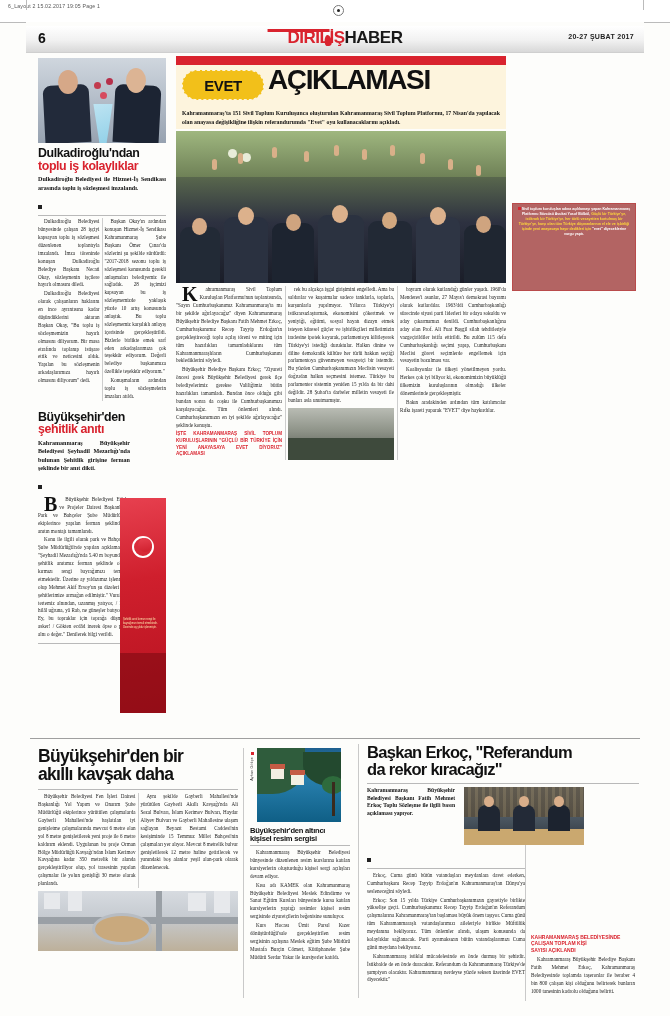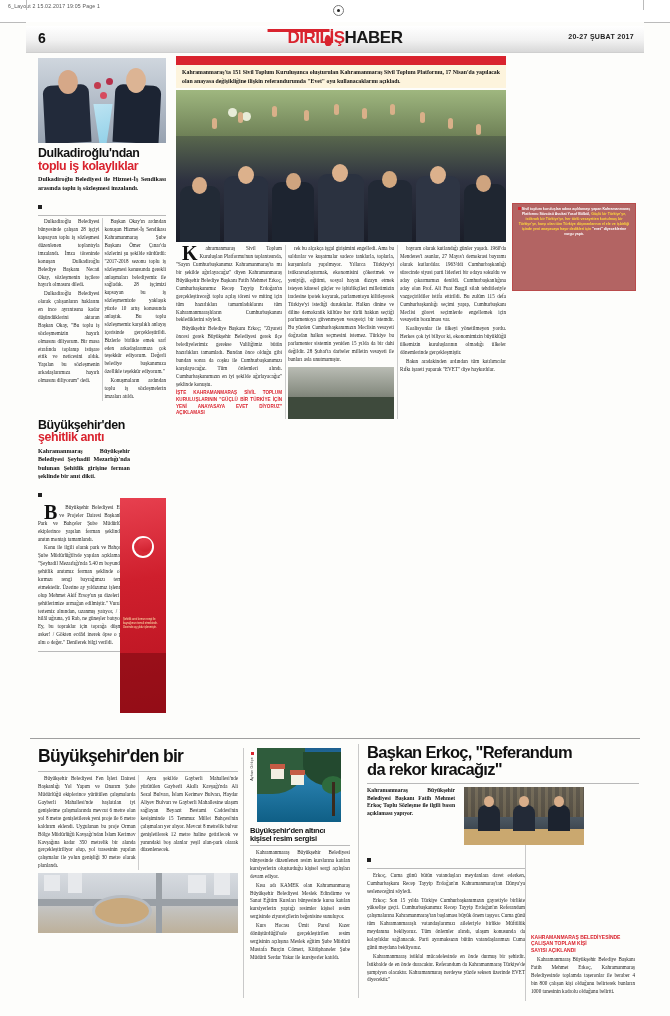--- a/index.html
+++ b/index.html
@@ -197,21 +197,21 @@
       <div class="hr" style="position:relative;width:128px;margin:2px 0 3px 0"></div>
 
       <div class="twocol body">
         <p>Dulkadiroğlu Belediyesi bünyesinde çalışan 28 işçiyi kapsayan toplu iş sözleşmesi düzenlenen toplantıyla imzalandı. İmza töreninde konuşan Dulkadiroğlu Belediye Başkanı Necati Okay, sözleşmenin işçilere hayırlı olmasını diledi.</p>
         <p>Dulkadiroğlu Belediyesi olarak çalışanların haklarını en ince ayrıntısına kadar düşündüklerini aktaran Başkan Okay, "Bu toplu iş sözleşmemizin hayırlı olmasını diliyorum. Bir masa etrafında toplanıp istişare ettik ve neticesini aldık. Yapılan bu sözleşmenin arkadaşlarımıza hayırlı olmasını diliyorum" dedi.</p>
         <p>Başkan Okay'ın ardından konuşan Hizmet-İş Sendikası Kahramanmaraş Şube Başkanı Ömer Çınar'da sözlerini şu şekilde sürdürdü: "2017-2018 sezonu toplu iş sözleşmesi konusunda gerekli anlaşmaları belediyemiz ile sağladık. 28 işçimizi kapsayan bu iş sözleşmemizde yaklaşık yüzde 10 artış konusunda anlaştık. Bu toplu sözleşmemiz karşılıklı anlayış içerisinde gerçekleştirildi. Bizlerle birlikte emek sarf eden arkadaşlarımıza çok teşekkür ediyorum. Değerli belediye başkanımıza özellikle teşekkür ediyorum."</p>
         <p>Konuşmaların ardından toplu iş sözleşmelerin imzaları atıldı.</p>
       </div>
     </div>
 
-    <div style="margin-top:18px">
+    <div style="margin-top:10px">
       <div class="hl hl-k">Büyükşehir'den</div>
       <div class="hl hl-r">şehitlik anıtı</div>
       <div class="standfirst" style="margin-top:3px;width:92px">Kahramanmaraş Büyükşehir Belediyesi Şeyhadil Mezarlığı'nda bulunan Şehitlik girişine ferman şeklinde bir anıt dikti.</div>
       <div style="margin-top:3px"><span class="sq"></span></div>
 
       <div class="body" style="width:88px;margin-top:3px">
         <p><span class="dcap">B</span><span>Büyükşehir Belediyesi Etüd ve Projeler Dairesi Başkanlığı Park ve Bahçeler Şube Müdürlüğü ekiplerince yapılan ferman şeklindeki anıtın montajı tamamlandı.</span></p>
       </div>
       <div class="body" style="width:88px">
         <p>Konu ile ilgili olarak park ve Bahçeler Şube Müdürlüğü'nde yapılan açıklamada: "Şeyhadil Mezarlığı'nda 5.40 m boyundaki şehitlik anıtımız ferman şeklinde olup kırmızı rengi bayrağımızı temsil etmektedir. Üzerine ay yıldızımız işlenmiş olup Mehmet Akif Ersoy'un şu dizeleri ile şehitlerimize armağan edilmiştir." Vurulup tertemiz alnından, uzanmış yatıyor, / Bir hilâl uğruna, yâ Rab, ne güneşler batıyor! / Ey, bu topraklar için toprağa düşmüş asker! / Gökten ecdâd inerek öpse o pâk alnı o değer." Denilerek bilgi verildi.</p>
@@ -222,20 +222,26 @@
 
   <div class="flagph">
     <div class="star"></div>
     <div class="star2"></div>
     <div class="plinth"></div>
     <div class="txt">Şehitlik anıtı kırmızı rengi ile bayrağımızı temsil etmektedir. Üzerinde ay yıldız işlenmiştir.</div>
   </div>
 
   <div class="main">
     <div class="redband">
+    </div>
+    <div class="creamband">
+      <div class="evet">
+          <span>EVET</span>
+        </div>
+      <div class="aciklamasi">AÇIKLAMASI</div>
     </div>
     <div class="lede">Kahramanmaraş'ta 151 Sivil Toplum Kuruluşunca oluşturulan Kahramanmaraş Sivil Toplum Platformu, 17 Nisan'da yapılacak olan anayasa değişikliğine ilişkin referandurumda "Evet" oyu kullanacaklarını açıkladı.</div>
 
     <div class="bigph">
       <div class="sky"></div>
       <div class="lamp" style="left:52px;top:18px"></div>
       <div class="lamp" style="left:66px;top:22px"></div>
       <div class="crowd">
         <div class="hand" style="left:36px;top:28px"></div>
         <div class="hand" style="left:62px;top:22px"></div>
@@ -295,20 +301,21 @@
     </div>
   </div>
 
   <div class="sep" style="top:738px"></div>
   <div class="col-rule" style="left:243px;top:748px;height:250px"></div>
   <div class="col-rule" style="left:358px;top:744px;height:254px"></div>
   <div class="col-rule" style="left:525px;top:826px;height:175px"></div>
 
   <div class="bl">
     <div class="hl hl-k" style="font-size:17.5px;letter-spacing:-.7px">Büyükşehir'den bir</div>
+    <div class="hl hl-k" style="font-size:17.5px;letter-spacing:-.7px">akıllı kavşak daha</div>
     <div class="hr" style="position:relative;width:200px;margin:5px 0 4px 0"></div>
     <div class="twocol body">
       <p>Büyükşehir Belediyesi Fen İşleri Dairesi Başkanlığı Yol Yapım ve Onarım Şube Müdürlüğü ekiplerince yürütülen çalışmalarda Gayberli Mahallesi'nde başlatılan iyi genişletme çalışmalarında mevcut 6 metre olan yol 8 metre genişletilerek yeni proje ile 6 metre kaldırım eklendi. Uygulanan bu proje Orman Bölge Müdürlüğü Kavşağı'ndan İslam Kerimov Kavşağına kadar 350 metrelik bir alanda gerçekleştiriliyor olup, yol trasesinin yapılan çalışmalar ile yolun genişliği 30 metre olarak planlandı.</p>
       <p>Aynı şekilde Gayberli Mahallesi'nde yürütülen Gayberli Akıllı Kavşağı'nda Ali Sezal Bulvarı, İslam Kerimov Bulvarı, Haydar Aliyev Bulvarı ve Gayberli Mahallesine ulaşım sağlayan Beyazıt Bestami Caddesi'nin kesişiminde 15 Temmuz Millet Bahçesi'nin çalışmaları yer alıyor. Mevcut 8 metrelik bulvar genişletilerek 12 metre haline getirilecek ve yanındaki boş alanlar yeşil alan-park olarak düzenlenecek.</p>
     </div>
     <div class="aerial">
       <div class="road" style="left:0;top:26px;width:200px;height:7px"></div>
       <div class="road" style="left:118px;top:0;width:6px;height:60px"></div>
       <div class="round"></div>
       <div class="bld" style="left:6px;top:2px;width:16px;height:16px"></div>

